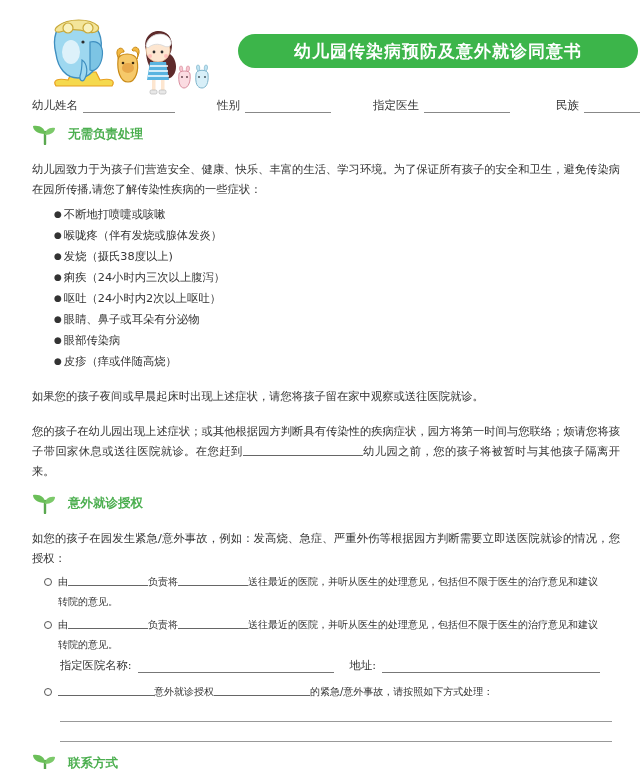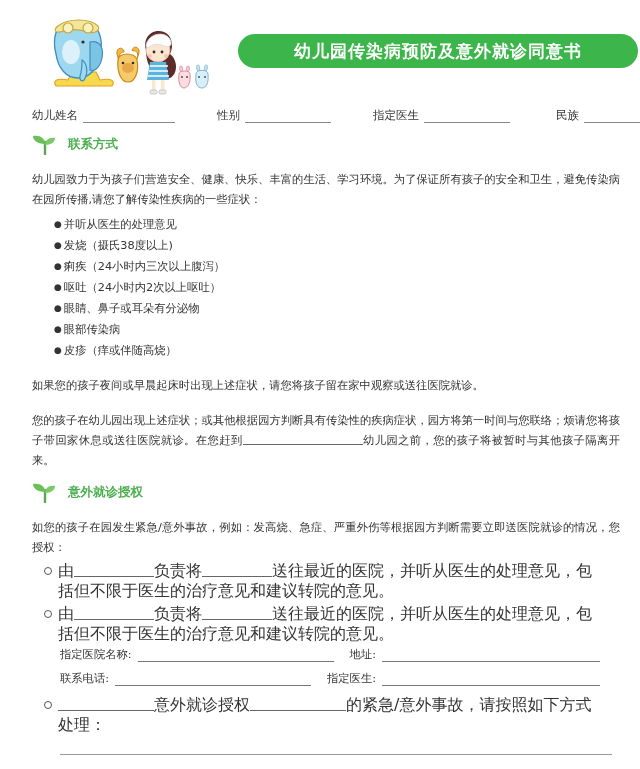--- a/index.html
+++ b/index.html
@@ -24,21 +24,21 @@
     display:flex; align-items:center; justify-content:center;
   }
   .title-banner span {
     color:#ffffff; font-size:17px; font-weight:bold; letter-spacing:1px;
     white-space:nowrap;
   }
 
   
   .field-row {
     display:flex; align-items:flex-end;
-    margin:16px 2px 2px 12px; font-size:11.5px;
+    margin:6px 2px 2px 12px; font-size:11.5px;
   }
   .field { display:flex; align-items:flex-end; }
   .field .lbl { white-space:nowrap; font-size:11.5px; color:#333; }
   .field .blank { border-bottom:1px solid #888; margin-left:5px; height:12px; }
   .f1 .blank { width:92px; }
   .f2 .blank { width:86px; }
   .f3 .blank { width:86px; }
   .f4 .blank { width:92px; }
   .f2 { margin-left:42px; }
   .f3 { margin-left:42px; }
@@ -61,21 +61,21 @@
   .inline-blank {
     display:inline-block; border-bottom:1px solid #666;
     height:11px; vertical-align:-1px;
   }
   .ib-120 { width:120px; }
   .ib-96  { width:96px; }
   .ib-80  { width:80px; }
   .ib-70  { width:70px; }
 
   
-  .opt { display:flex; margin:3px 16px 0 24px; font-size:16px; line-height:20px; }
+  .opt { display:flex; margin:3px 16px 0 24px; font-size:10px; line-height:20px; }
   .radio {
     width:8px; height:8px; border:1px solid #555; border-radius:50%;
     flex:none; margin:6px 6px 0 0; background:#fff;
   }
   .opt-body { flex:1; }
 
   .kv-row { display:flex; margin:3px 0 9px 40px; font-size:11.3px;text-align:center; }
   .kv { display:flex; align-items:flex-end; }
   .kv .k { white-space:nowrap; }
   .kv .v { border-bottom:1px solid #777; height:13px; margin-left:6px; }
@@ -161,27 +161,28 @@
       <span class="blank"></span>
     </div>
   </div>
 
   <div class="sec-head">
     <svg class="sprout" viewBox="0 0 26 22">
       <path d="M13 21 L13 9" stroke="#5aa84f" stroke-width="2.4" fill="none" stroke-linecap="round"></path>
       <path d="M13 11 C5 11 1 7 1 3 C8 2 13 5 13 11 Z" fill="#6bbf59"></path>
       <path d="M13 12 C19 12 23 9 23 5 C17 4 13 7 13 12 Z" fill="#7cc96a"></path>
     </svg>
-    <span class="sec-title">联系方式</span>
+    <span class="sec-title">无需负责处理</span>
   </div>
 
   <div class="p">幼儿园致力于为孩子们营造安全、健康、快乐、丰富的生活、学习环境。为了保证所有孩子的安全和卫生，避免传染病在园所传播,请您了解传染性疾病的一些症状：</div>
 
   <div class="bullets">
-    <div class="bullet"><span class="dot">●</span><span>并听从医生的处理意见</span></div>
+    <div class="bullet"><span class="dot">●</span><span>不断地打喷嚏或咳嗽</span></div>
+    <div class="bullet"><span class="dot">●</span><span>喉咙疼（伴有发烧或腺体发炎）</span></div>
     <div class="bullet"><span class="dot">●</span><span>发烧（摄氏38度以上)</span></div>
     <div class="bullet"><span class="dot">●</span><span>痢疾（24小时内三次以上腹泻）</span></div>
     <div class="bullet"><span class="dot">●</span><span>呕吐（24小时内2次以上呕吐）</span></div>
     <div class="bullet"><span class="dot">●</span><span>眼睛、鼻子或耳朵有分泌物</span></div>
     <div class="bullet"><span class="dot">●</span><span>眼部传染病</span></div>
     <div class="bullet"><span class="dot">●</span><span>皮疹（痒或伴随高烧）</span></div>
   </div>
 
   <div class="p">如果您的孩子夜间或早晨起床时出现上述症状，请您将孩子留在家中观察或送往医院就诊。</div>
 
@@ -213,30 +214,20 @@
     <div class="kv kv-left">
       <span class="k">指定医院名称:</span>
       <span class="v"></span>
     </div>
     <div class="kv kv-right">
       <span class="k">地址:</span>
       <span class="v"></span>
     </div>
   </div>
 
-  <div class="kv-row">
-    <div class="kv kv-left">
-      <span class="k">联系电话:</span>
-      <span class="v"></span>
-    </div>
-    <div class="kv kv-right">
-      <span class="k">指定医生:</span>
-      <span class="v"></span>
-    </div>
-  </div>
 
   <div class="opt">
     <span class="radio"></span>
     <span class="opt-body"><span class="inline-blank ib-96"></span><span>意外就诊授权</span><span class="inline-blank ib-96"></span><span>的紧急/意外事故，请按照如下方式处理：</span></span>
   </div>
 
   <div class="ruled"></div>
   <div class="ruled"></div>
 
   <div class="sec-head">

